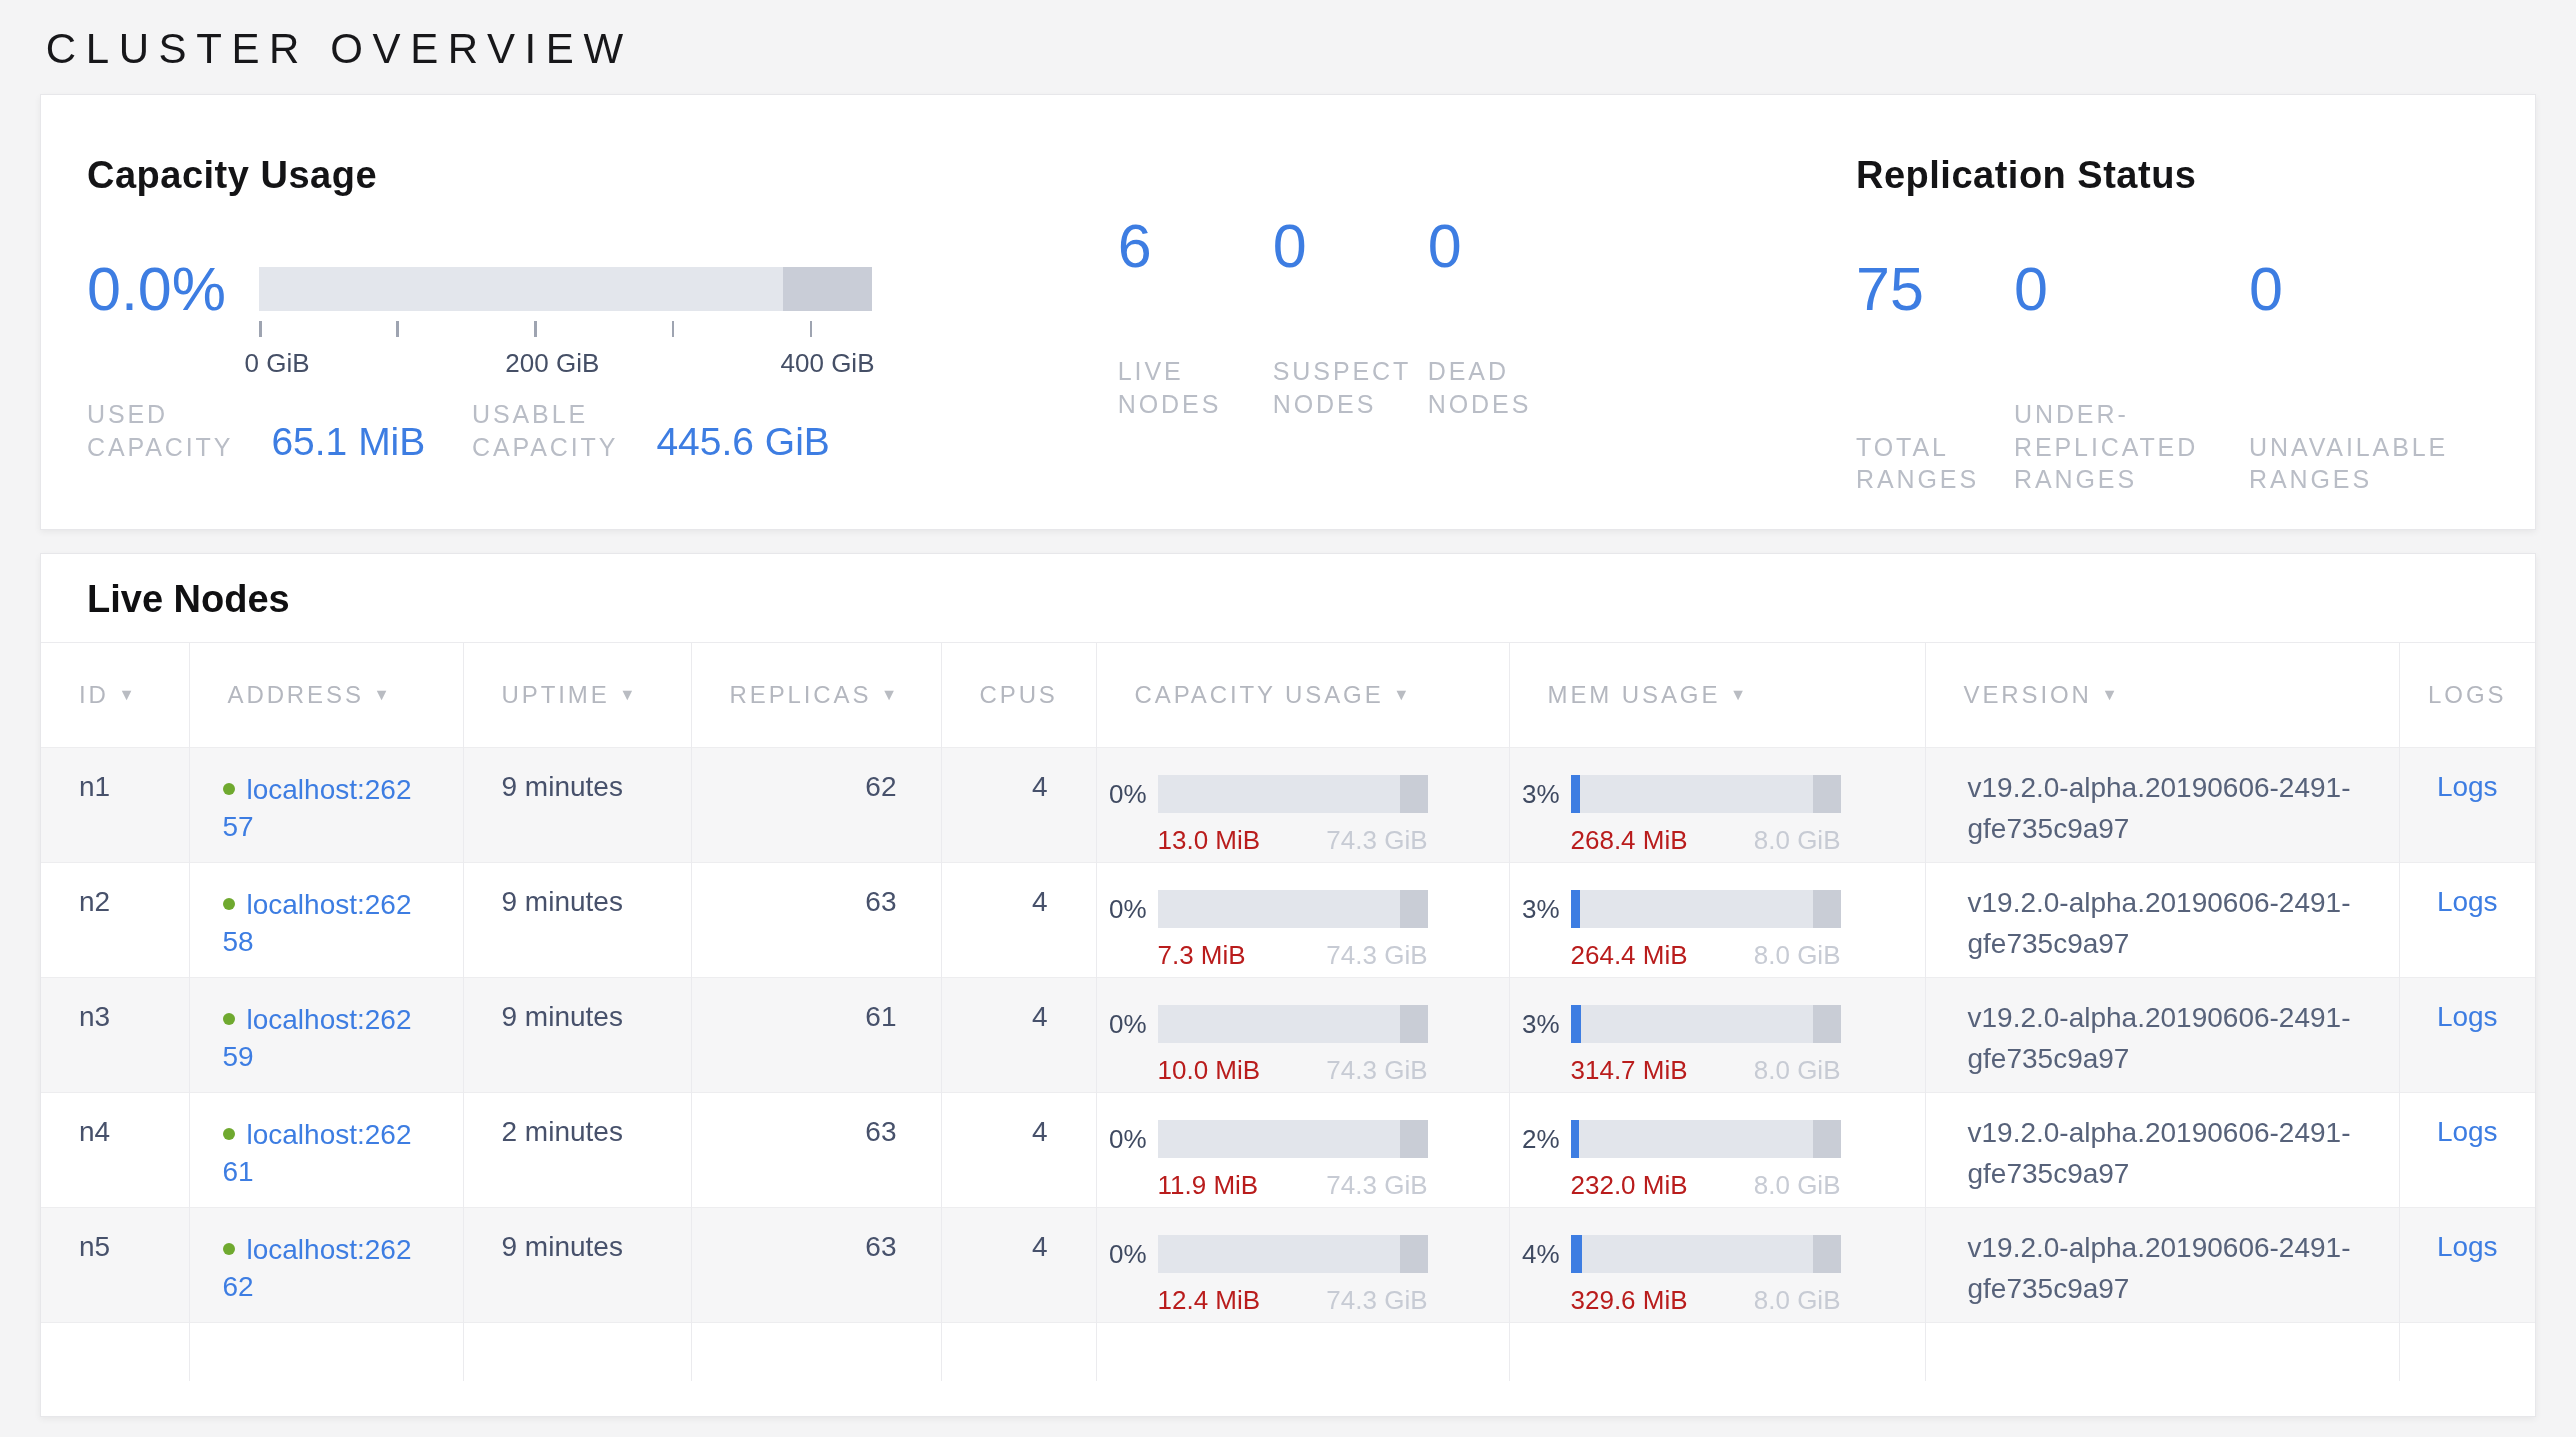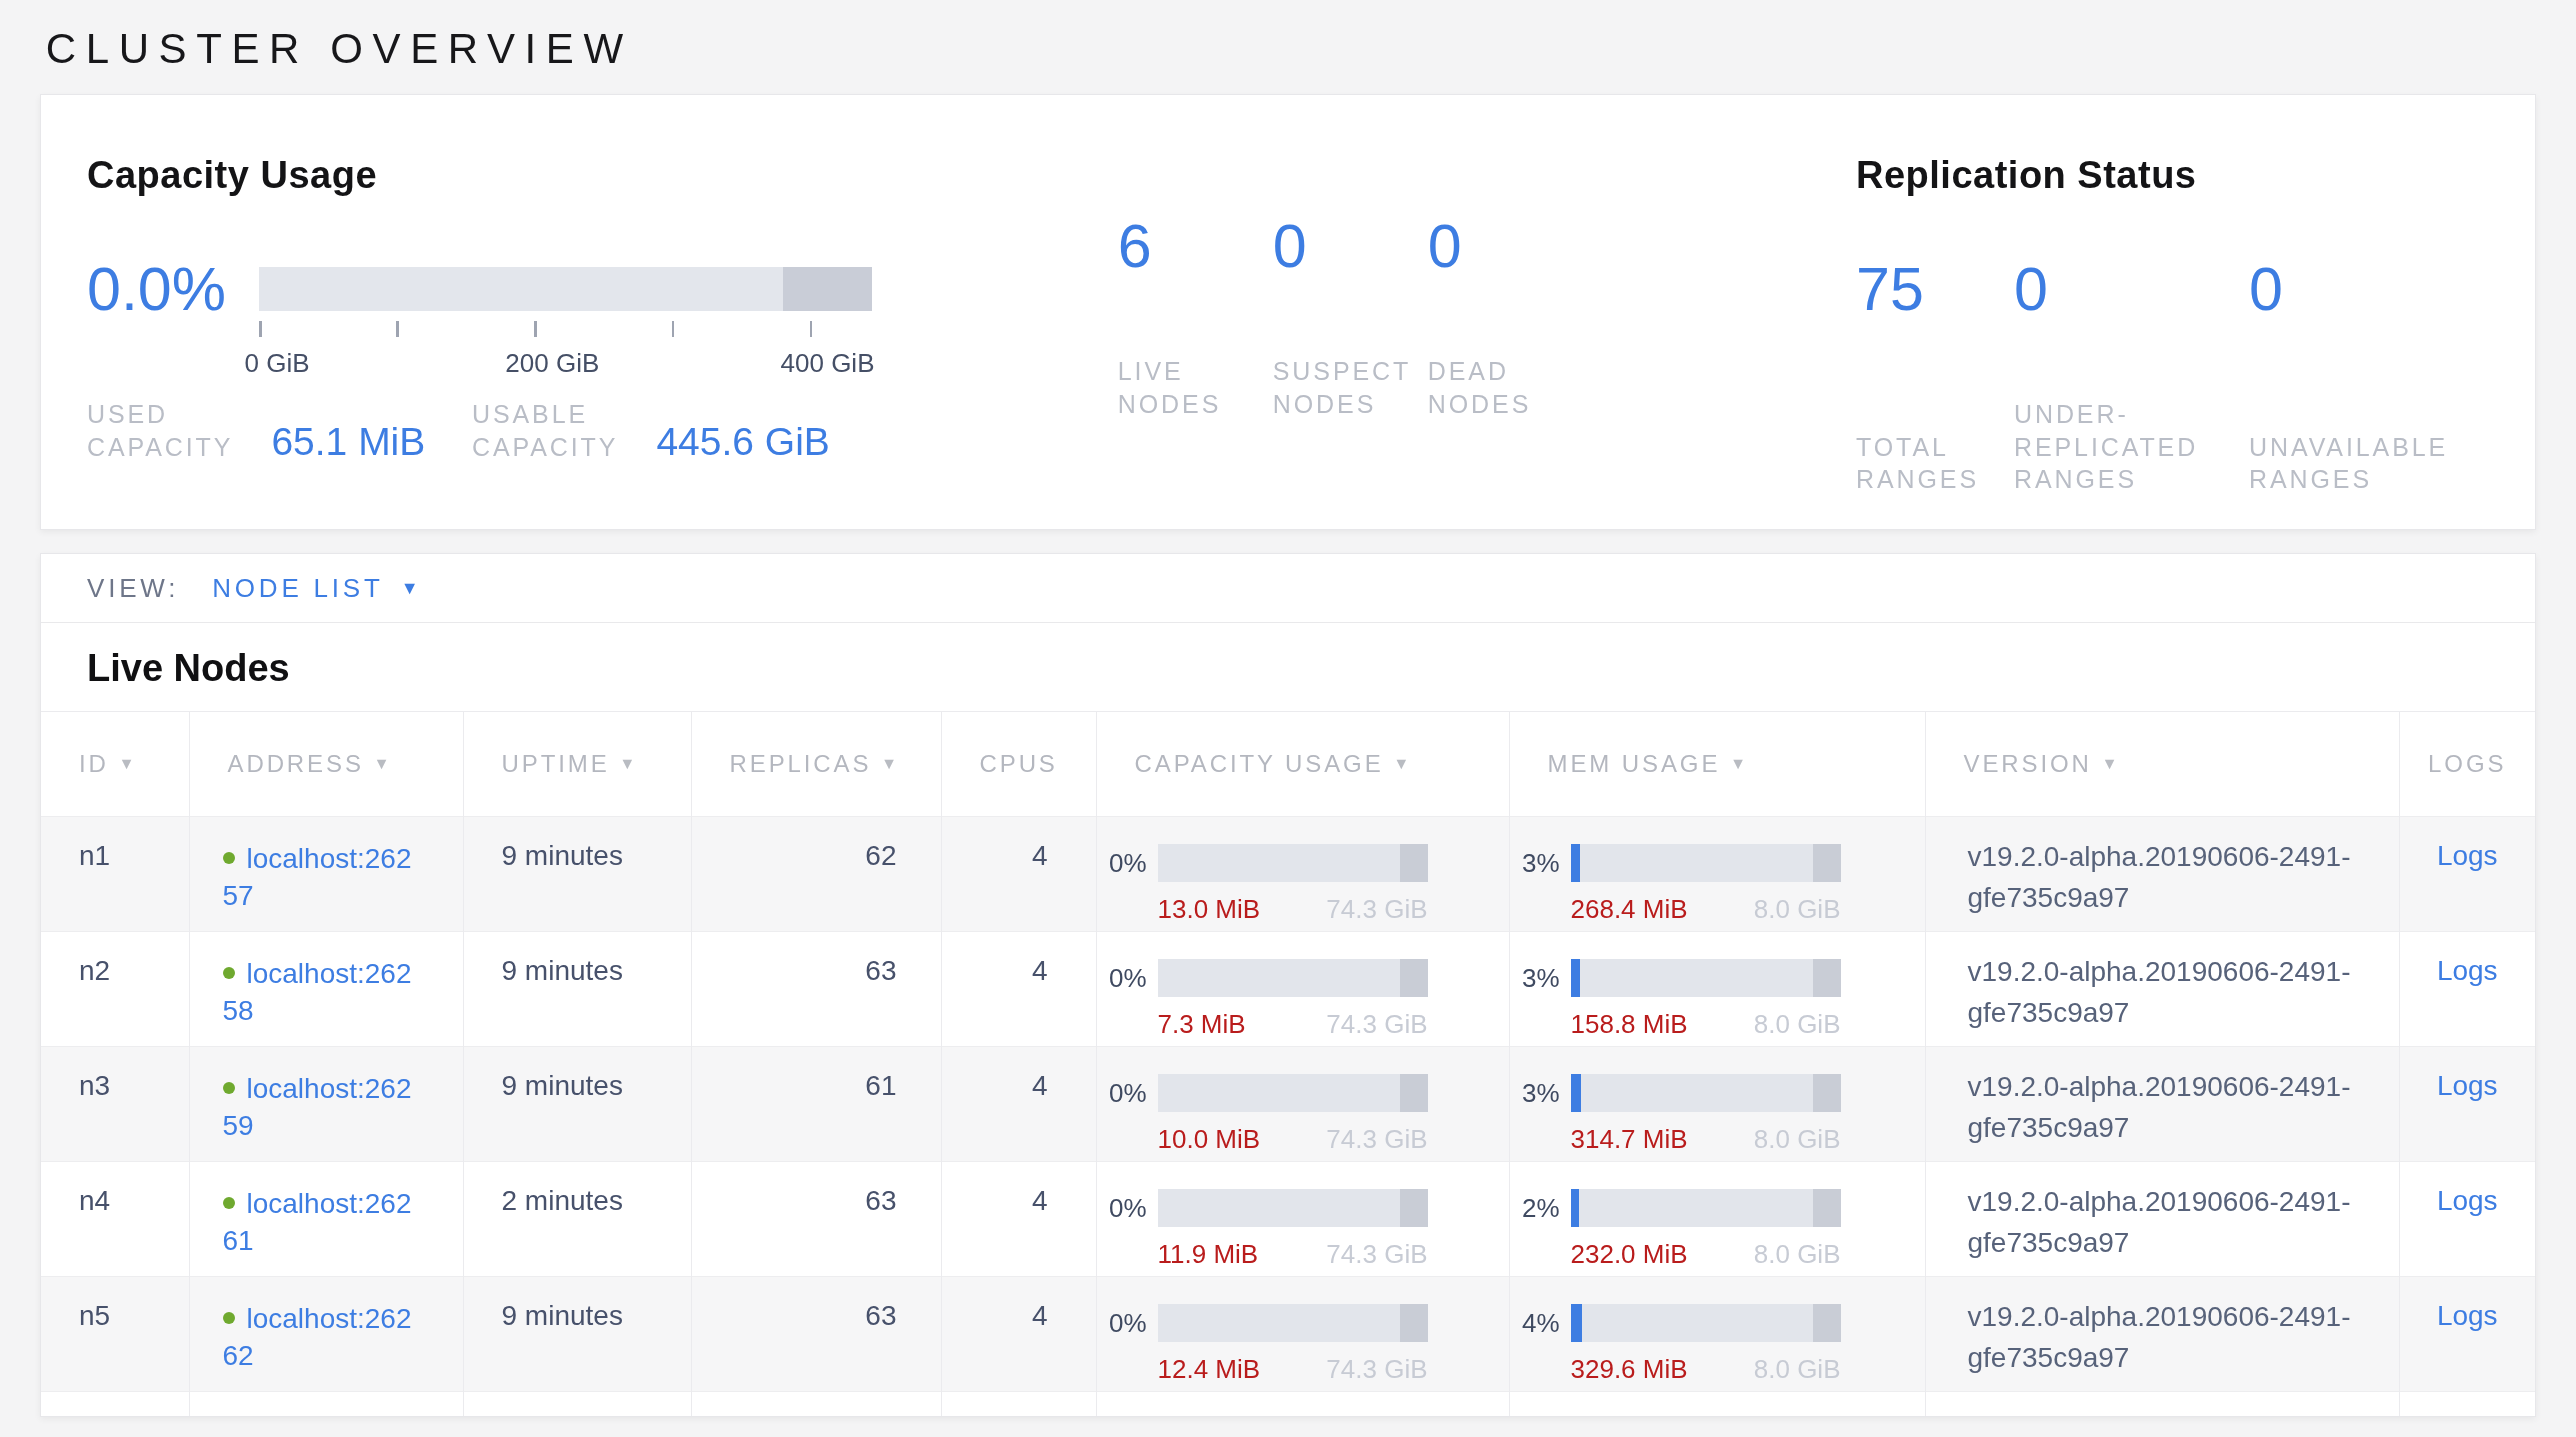--- a/index.html
+++ b/index.html
@@ -194,27 +194,20 @@
       </div>
       <div class="stats-row">
         <div class="stat-label lbl-rep-1">TOTAL RANGES</div>
         <div class="stat-label lbl-rep-2">UNDER-REPLICATED RANGES</div>
         <div class="stat-label lbl-rep-3">UNAVAILABLE RANGES</div>
       </div>
     </div>
   </div>
 
   <div class="card table-card">
-    <div class="view-bar">
-      <span class="view-label">VIEW:</span>
-      <span class="view-value">
-        <span>NODE LIST</span>
-        <span class="caret-icon"></span>
-      </span>
-    </div>
 
     <h2 class="live-title">Live Nodes</h2>
 
     <table>
       <colgroup>
         <col style="width:148px">
           <col style="width:274px">
           <col style="width:228px">
         <col style="width:250px">
           <col style="width:155px">
@@ -309,21 +302,21 @@
     <td class="c-usage">
       <div class="usage">
         <div class="bar-row">
           <span class="pct">3%</span>
           <div class="cbar">
             <div class="reserved"></div>
             <div class="fill" style="width: 3.2%;"></div>
           </div>
         </div>
         <div class="vals">
-          <span class="used">158.8 MiB</span>
+          <span class="used">264.4 MiB</span>
           <span class="total">8.0 GiB</span>
         </div>
       </div>
     </td>
     <td class="c-ver">
       <div class="ver-text">v19.2.0-alpha.20190606-2491-gfe735c9a97</div>
     </td>
     <td class="c-logs">
       <a class="link">Logs</a>
     </td>

